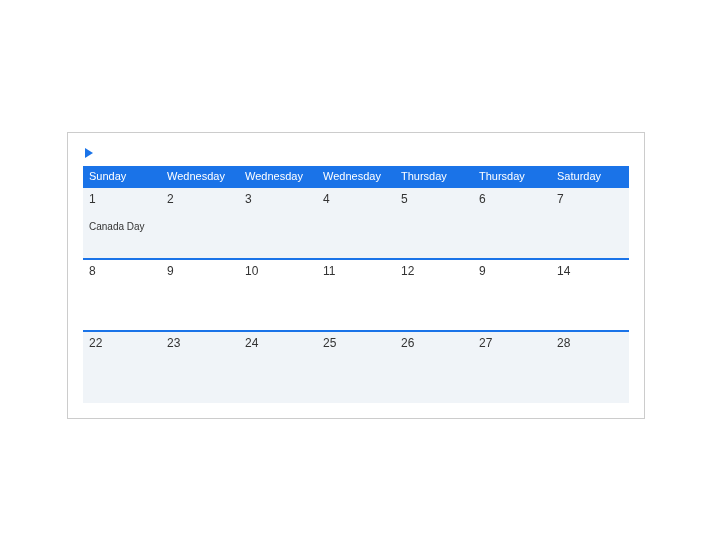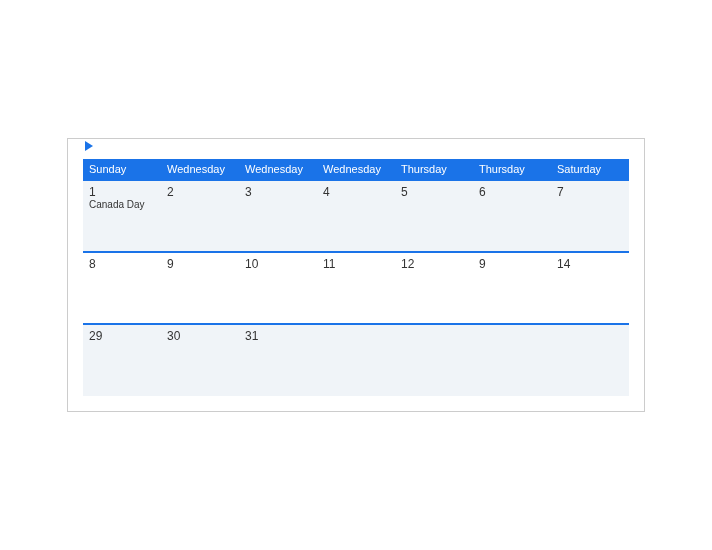--- a/index.html
+++ b/index.html
@@ -9,21 +9,21 @@
       display: flex;
       justify-content: center;
       align-items: center;
       width: 712px;
       height: 550px;
     }
     .calendar-container {
       width: 578px;
       background: #fff;
       border: 1px solid #ccc;
-      padding: 2px 15px 15px;
+      padding: 15px 15px 15px;
     }
     .calendar-header {
       display: flex;
       align-items: center;
       justify-content: space-between;
       margin-bottom: 8px;
       position: relative;
     }
     .logo-area {
       display: flex;
@@ -94,21 +94,21 @@
       border-top: 2px solid #1a73e8;
       width: calc(100% / 7);
     }
     .day-number {
       font-size: 12px;
       color: #333;
     }
     .holiday-label {
       font-size: 10px;
       color: #333;
-      margin-top: 0;
+      margin-top: 15px;
     }
   </style>
 </head>
 <body>
 
 <div class="calendar-container">
   <div class="calendar-header">
     <div class="logo-area">
       <span class="logo-general"></span>
       <div style="display:flex;align-items:center;">
@@ -175,28 +175,36 @@
           </td>
           <td>
             <div class="day-number">9</div>
           </td>
           <td>
             <div class="day-number">14</div>
           </td>
         </tr>
         <tr>
           <td>
-            <div class="day-number">29</div>
-          </td>
-          <td>
-            <div class="day-number">30</div>
-          </td>
-          <td>
-            <div class="day-number">31</div>
-          </td>
-          <td></td>
-          <td></td>
-          <td></td>
-          <td></td>
+            <div class="day-number">22</div>
+          </td>
+          <td>
+            <div class="day-number">23</div>
+          </td>
+          <td>
+            <div class="day-number">24</div>
+          </td>
+          <td>
+            <div class="day-number">25</div>
+          </td>
+          <td>
+            <div class="day-number">26</div>
+          </td>
+          <td>
+            <div class="day-number">27</div>
+          </td>
+          <td>
+            <div class="day-number">28</div>
+          </td>
         </tr>
       </tbody>
   </table>
 </div>
 
 </body></html>

